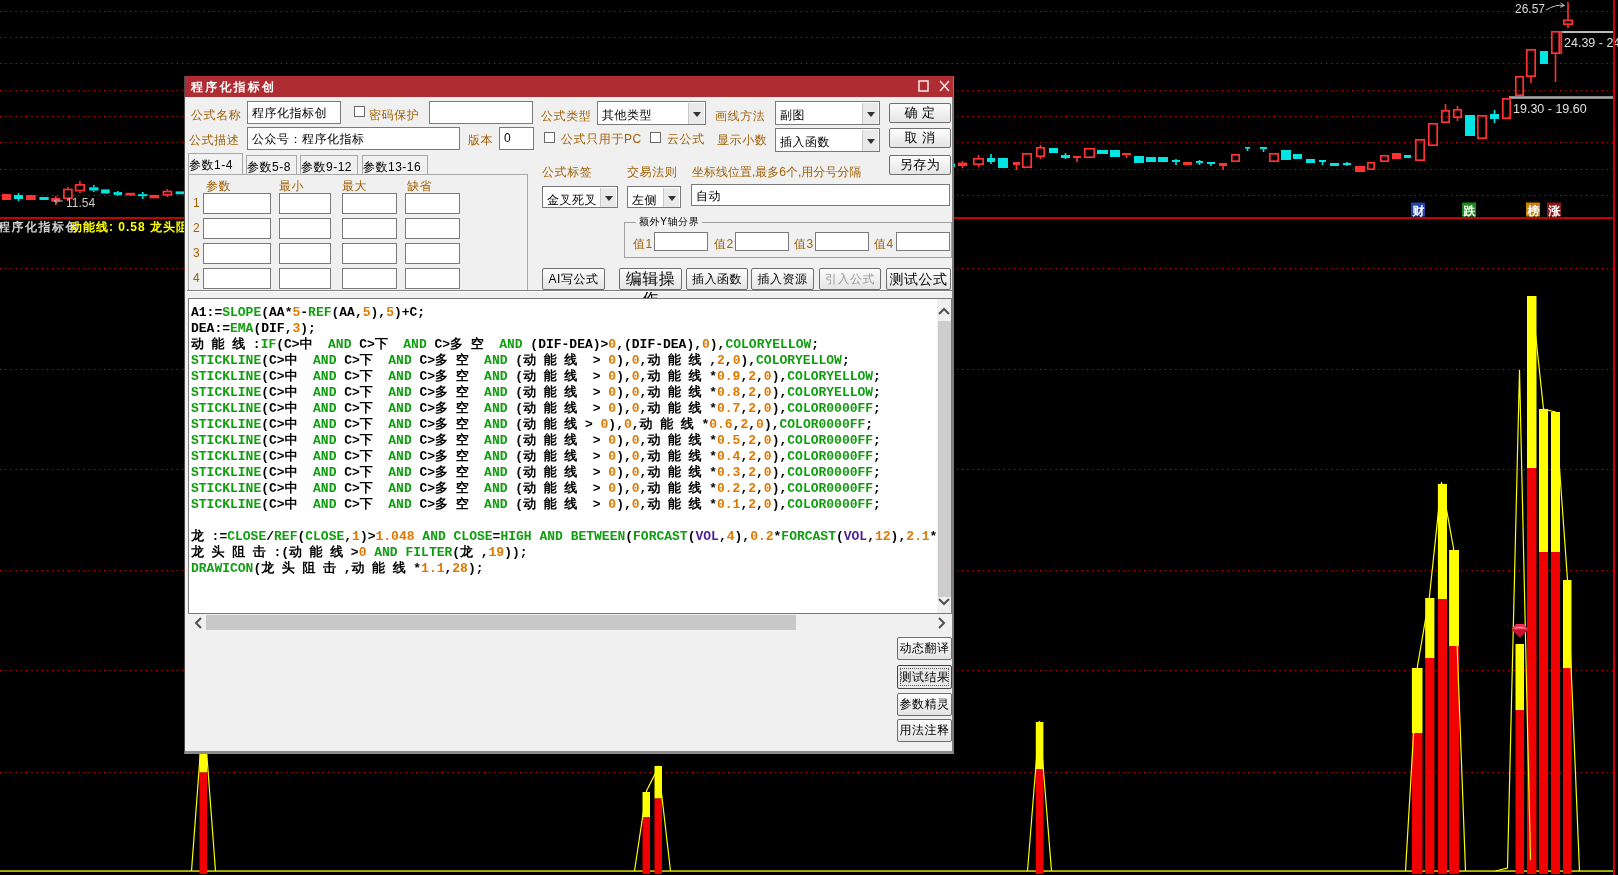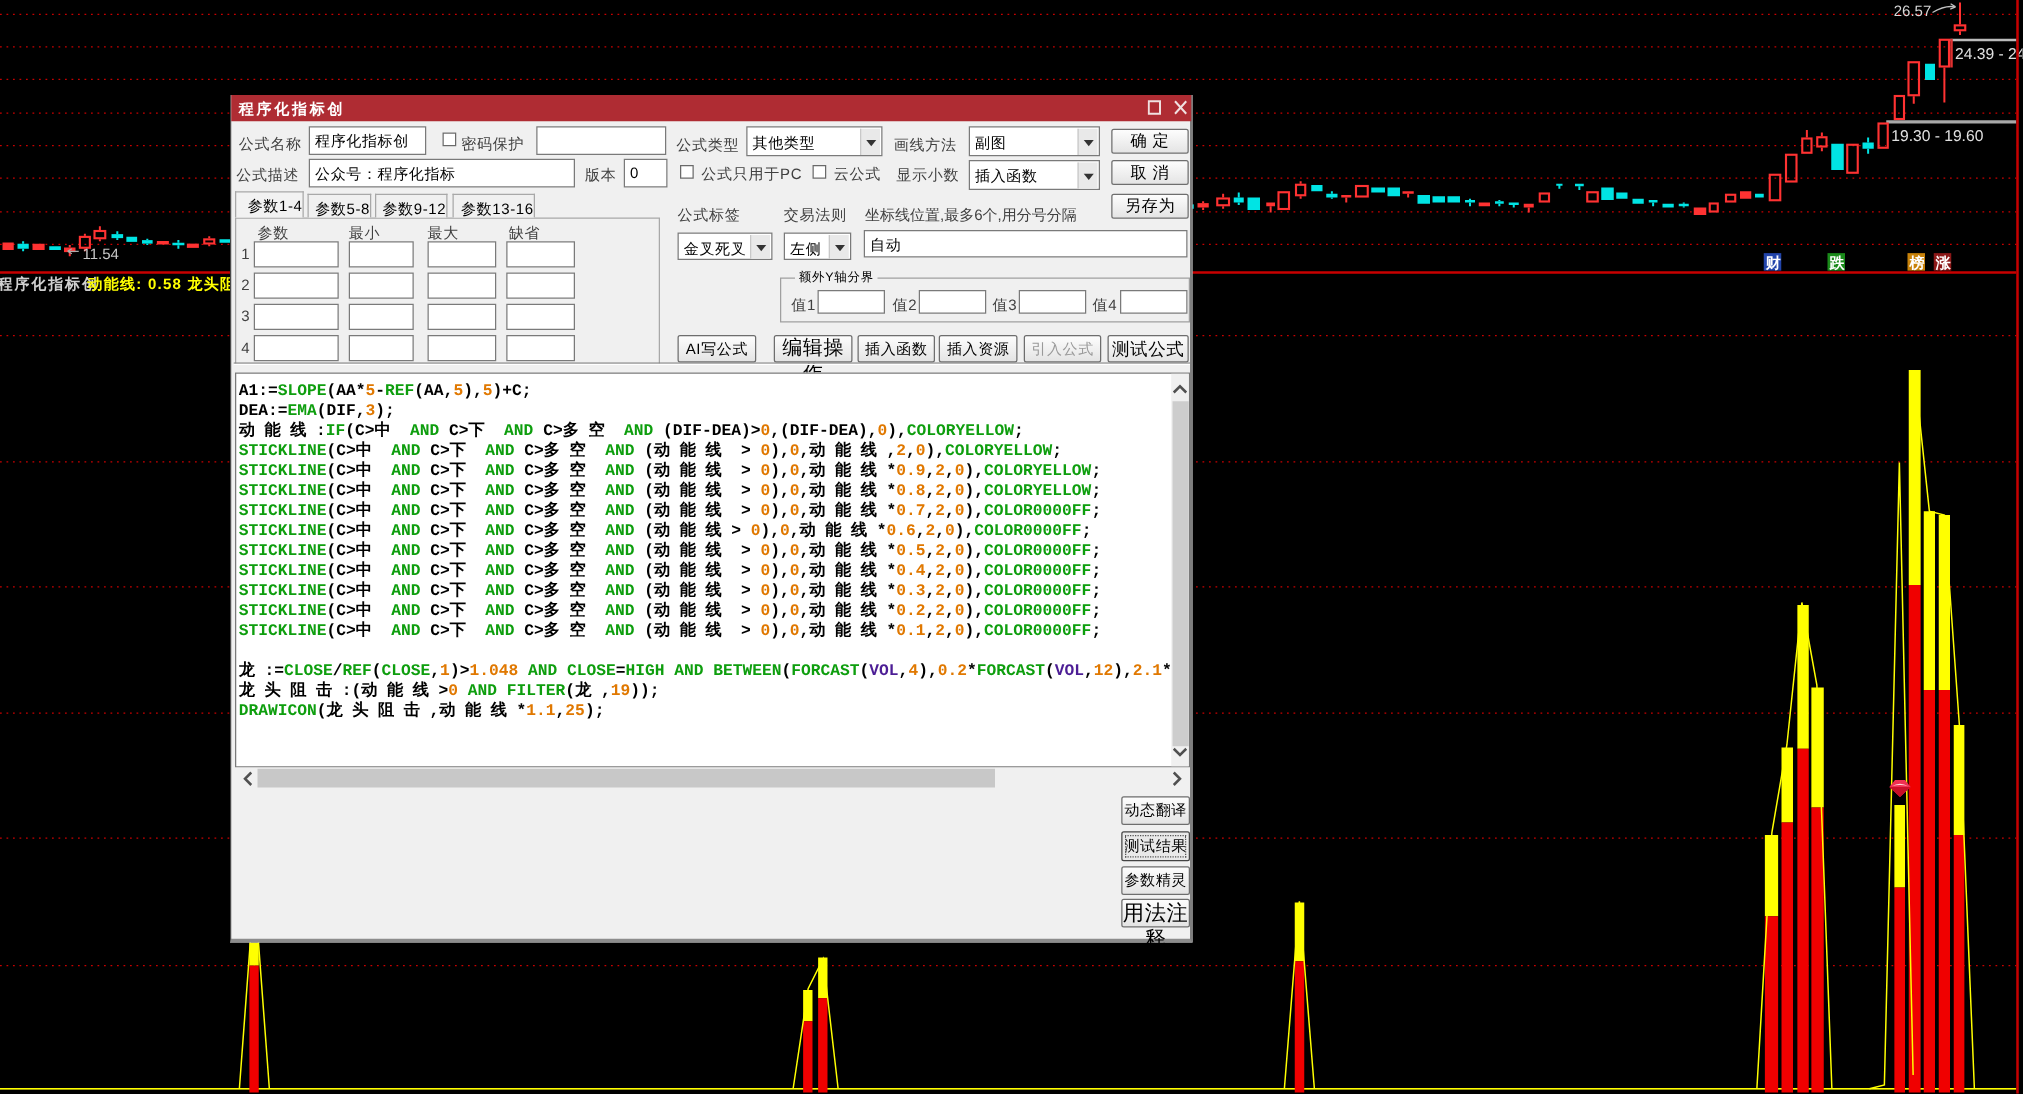--- a/index.html
+++ b/index.html
@@ -1,29 +1,29 @@
 <!DOCTYPE html>
 <html><head><meta charset="utf-8"><style>
 *{margin:0;padding:0;box-sizing:border-box}
 html,body{width:1618px;height:875px;overflow:hidden;background:#000}
 .stage{position:absolute;left:0;top:0;width:1618px;height:875px;font-family:'Liberation Sans',sans-serif}
 .dlg{position:absolute;left:184px;top:76px;width:770px;height:678px;background:#F0F0F0;border-left:1px solid #4A4A4A;border-right:2px solid #7E7E7E;border-bottom:3px solid #8C8C8C;border-top:none}
 .tb{position:absolute;left:0;top:0;width:768px;height:21px;background:#AF2C33}
 .tt{position:absolute;left:6px;top:3px;color:#FFF;font-size:12px;letter-spacing:2.2px;font-weight:bold}
 .ti{position:absolute;right:1px;top:0}
-.lb{position:absolute;color:#404040;font-size:12px;letter-spacing:0.6px;white-space:nowrap}
+.lb{position:absolute;color:#a16207;font-size:12px;letter-spacing:0.6px;white-space:nowrap}
 .in{position:absolute;background:#FFF;border:1px solid #7A7A7A;color:#000;padding:3px 0 0 4px;letter-spacing:0.5px;white-space:nowrap;overflow:hidden}
 .cb{position:absolute;width:11px;height:11px;background:#FFF;border:1px solid #6A6A6A}
 .ct{font-size:12px}
 .ca{position:absolute;right:1px;top:1px;width:16px;background:#E9E9E9;border-left:1px solid #C8C8C8}
 .ca i{position:absolute;left:4px;top:50%;margin-top:-2px;width:0;height:0;border:4px solid transparent;border-top:5px solid #333;border-bottom:none}
 .bt,.btf{position:absolute;background:linear-gradient(#FDFDFD,#E4E4E4);border:1px solid #6E6E6E;border-radius:2px;text-align:center;color:#000;letter-spacing:0.5px}
 .btf{background:#E9E9E9;border:1px solid #444;outline:1.5px dotted #555;outline-offset:-4px}
 .tabp{position:absolute;left:3px;top:98px;width:340px;height:118px;border:1px solid #A8A8A8;background:#F0F0F0}
-.tab{position:absolute;border:1px solid #A8A8A8;border-bottom:none;background:#F0F0F0;text-align:right;font-size:12px;letter-spacing:0.5px;padding-top:3px}
+.tab{position:absolute;border:1px solid #A8A8A8;border-bottom:none;background:#F0F0F0;text-align:left;font-size:12px;letter-spacing:0.5px;padding-top:3px}
 .tA{z-index:2;background:#F2F2F2}
 .grp{position:absolute;border:1px solid #A0A0A0}
 .glb{position:absolute;background:#F0F0F0;padding:0 3px;font-size:10px;letter-spacing:0.6px}
 .ed{position:absolute;left:3px;top:222px;width:764px;height:316px;border:1px solid #7A7A7A;background:#FFF}
 .cw{position:absolute;left:2px;top:6px;width:746px;height:302px;overflow:hidden;font-family:'Liberation Mono',monospace;font-weight:bold;font-size:13px;color:#000}
 .cl{height:16px;line-height:16px;white-space:nowrap}
 .cl i{font-style:normal}
 .g{color:#0E9E0E}.o{color:#E07800}.b{color:#4c1d95}
 .k{letter-spacing:7.6px}
 .vsb{position:absolute;right:0;top:0;width:14px;height:314px;background:#F0F0F0}
@@ -333,21 +333,21 @@
           <div class="cl"><i class="g">STICKLINE</i>(C&gt;<i class="k">中</i> <i class="g">AND</i> C&gt;<i class="k">下</i> <i class="g">AND</i> C&gt;<i class="k">多空</i> <i class="g">AND</i> (<i class="k">动能线</i> &gt; <i class="o">0</i>),<i class="o">0</i>,<i class="k">动能线</i>*<i class="o">0.7</i>,<i class="o">2</i>,<i class="o">0</i>),<i class="g">COLOR0000FF</i>;</div>
           <div class="cl"><i class="g">STICKLINE</i>(C&gt;<i class="k">中</i> <i class="g">AND</i> C&gt;<i class="k">下</i> <i class="g">AND</i> C&gt;<i class="k">多空</i> <i class="g">AND</i> (<i class="k">动能线</i>&gt; <i class="o">0</i>),<i class="o">0</i>,<i class="k">动能线</i>*<i class="o">0.6</i>,<i class="o">2</i>,<i class="o">0</i>),<i class="g">COLOR0000FF</i>;</div>
           <div class="cl"><i class="g">STICKLINE</i>(C&gt;<i class="k">中</i> <i class="g">AND</i> C&gt;<i class="k">下</i> <i class="g">AND</i> C&gt;<i class="k">多空</i> <i class="g">AND</i> (<i class="k">动能线</i> &gt; <i class="o">0</i>),<i class="o">0</i>,<i class="k">动能线</i>*<i class="o">0.5</i>,<i class="o">2</i>,<i class="o">0</i>),<i class="g">COLOR0000FF</i>;</div>
           <div class="cl"><i class="g">STICKLINE</i>(C&gt;<i class="k">中</i> <i class="g">AND</i> C&gt;<i class="k">下</i> <i class="g">AND</i> C&gt;<i class="k">多空</i> <i class="g">AND</i> (<i class="k">动能线</i> &gt; <i class="o">0</i>),<i class="o">0</i>,<i class="k">动能线</i>*<i class="o">0.4</i>,<i class="o">2</i>,<i class="o">0</i>),<i class="g">COLOR0000FF</i>;</div>
           <div class="cl"><i class="g">STICKLINE</i>(C&gt;<i class="k">中</i> <i class="g">AND</i> C&gt;<i class="k">下</i> <i class="g">AND</i> C&gt;<i class="k">多空</i> <i class="g">AND</i> (<i class="k">动能线</i> &gt; <i class="o">0</i>),<i class="o">0</i>,<i class="k">动能线</i>*<i class="o">0.3</i>,<i class="o">2</i>,<i class="o">0</i>),<i class="g">COLOR0000FF</i>;</div>
           <div class="cl"><i class="g">STICKLINE</i>(C&gt;<i class="k">中</i> <i class="g">AND</i> C&gt;<i class="k">下</i> <i class="g">AND</i> C&gt;<i class="k">多空</i> <i class="g">AND</i> (<i class="k">动能线</i> &gt; <i class="o">0</i>),<i class="o">0</i>,<i class="k">动能线</i>*<i class="o">0.2</i>,<i class="o">2</i>,<i class="o">0</i>),<i class="g">COLOR0000FF</i>;</div>
           <div class="cl"><i class="g">STICKLINE</i>(C&gt;<i class="k">中</i> <i class="g">AND</i> C&gt;<i class="k">下</i> <i class="g">AND</i> C&gt;<i class="k">多空</i> <i class="g">AND</i> (<i class="k">动能线</i> &gt; <i class="o">0</i>),<i class="o">0</i>,<i class="k">动能线</i>*<i class="o">0.1</i>,<i class="o">2</i>,<i class="o">0</i>),<i class="g">COLOR0000FF</i>;</div>
           <div class="cl"></div>
           <div class="cl"><i class="k">龙</i>:=<i class="g">CLOSE</i>/<i class="g">REF</i>(<i class="g">CLOSE</i>,<i class="o">1</i>)&gt;<i class="o">1.048</i> <i class="g">AND</i> <i class="g">CLOSE</i>=<i class="g">HIGH</i> <i class="g">AND</i> <i class="g">BETWEEN</i>(<i class="g">FORCAST</i>(<i class="b">VOL</i>,<i class="o">4</i>),<i class="o">0.2</i>*<i class="g">FORCAST</i>(<i class="b">VOL</i>,<i class="o">12</i>),<i class="o">2.1</i>*</div>
           <div class="cl"><i class="k">龙头阻击</i>:(<i class="k">动能线</i>&gt;<i class="o">0</i> <i class="g">AND</i> <i class="g">FILTER</i>(<i class="k">龙</i>,<i class="o">19</i>));</div>
-          <div class="cl"><i class="g">DRAWICON</i>(<i class="k">龙头阻击</i>,<i class="k">动能线</i>*<i class="o">1.1</i>,<i class="o">25</i>);</div>
+          <div class="cl"><i class="g">DRAWICON</i>(<i class="k">龙头阻击</i>,<i class="k">动能线</i>*<i class="o">1.1</i>,<i class="o">28</i>);</div>
         </div>
 <div class="vsb">
  <svg class="vup" width="12" height="10">
             <path d="M1,7 l5,-5 l5,5" fill="none" stroke="#505050" stroke-width="2"></path>
           </svg>
  <div class="vth"></div>
  <svg class="vdn" width="12" height="10">
             <path d="M1,2 l5,5 l5,-5" fill="none" stroke="#505050" stroke-width="2"></path>
           </svg>
 </div>
@@ -357,14 +357,14 @@
           <path d="M7,1 l-5,5 l5,5" fill="none" stroke="#505050" stroke-width="2"></path>
         </svg>
  <div class="hth"></div>
  <svg style="position:absolute;right:6px;top:3px" width="10" height="12">
           <path d="M3,1 l5,5 l-5,5" fill="none" stroke="#505050" stroke-width="2"></path>
         </svg>
 </div>
 <div class="bt" style="left:712px;top:561px;width:55px;height:23px;line-height:21px;font-size:12px">动态翻译</div>
 <div class="btf" style="left:712px;top:589px;width:55px;height:24px;line-height:22px;font-size:12px">测试结果</div>
 <div class="bt" style="left:712px;top:617px;width:55px;height:23px;line-height:21px;font-size:12px">参数精灵</div>
-<div class="bt" style="left:712px;top:643px;width:55px;height:23px;line-height:21px;font-size:17px">用法注释</div>
+<div class="bt" style="left:712px;top:643px;width:55px;height:23px;line-height:21px;font-size:12px">用法注释</div>
     </div>
   </div>
 </body></html>

